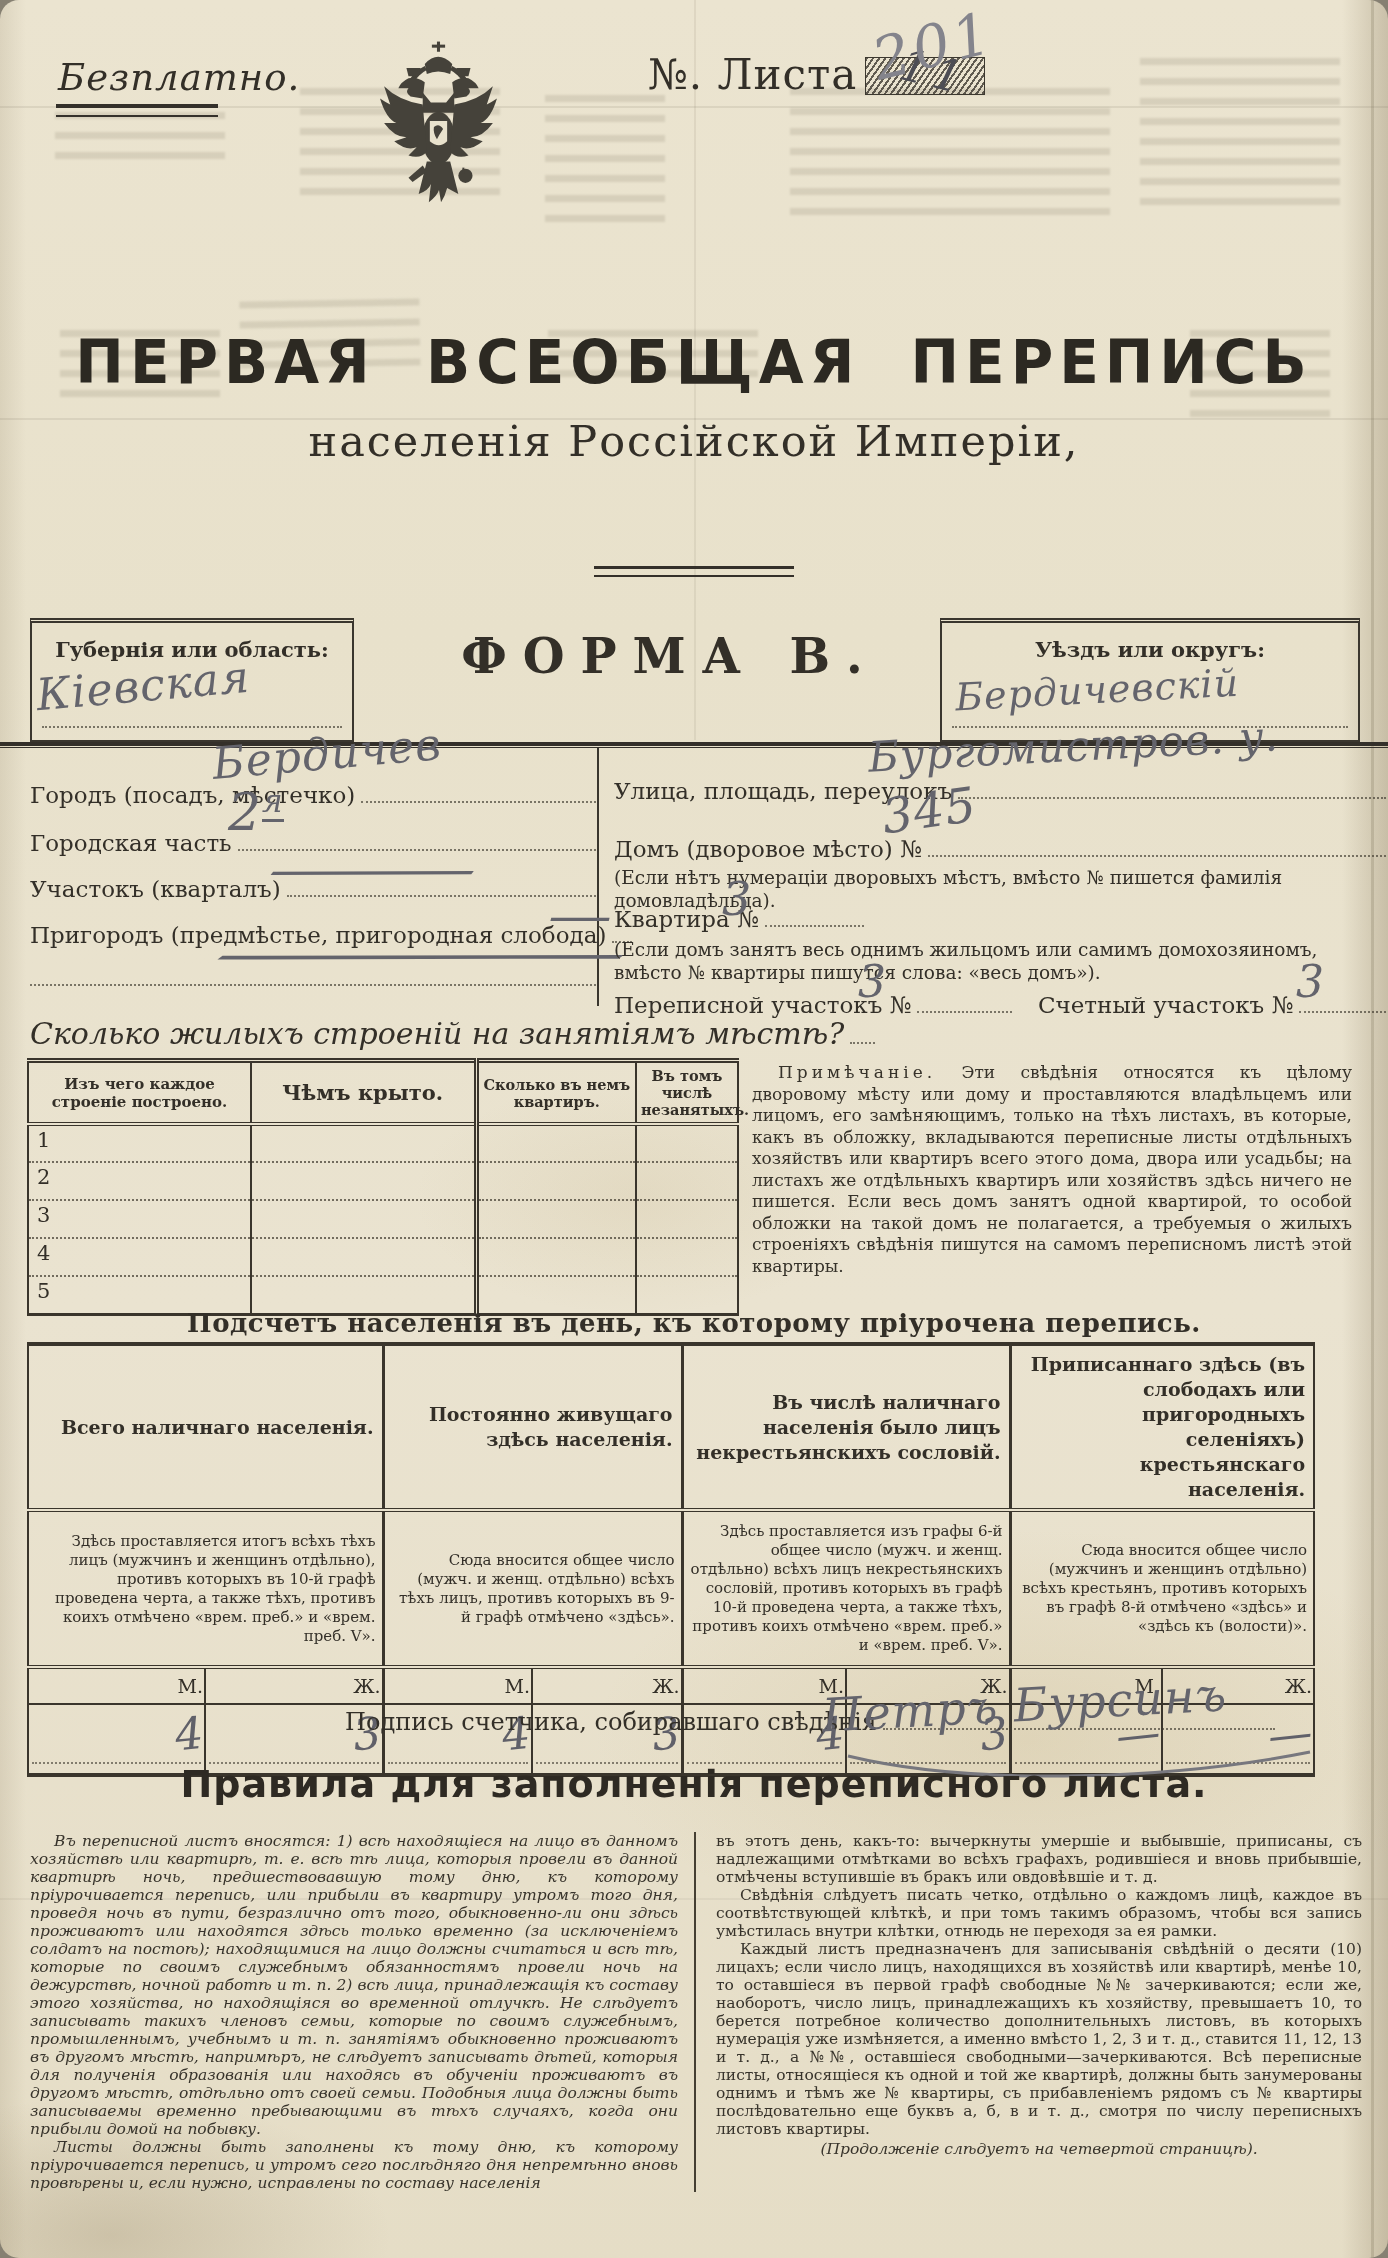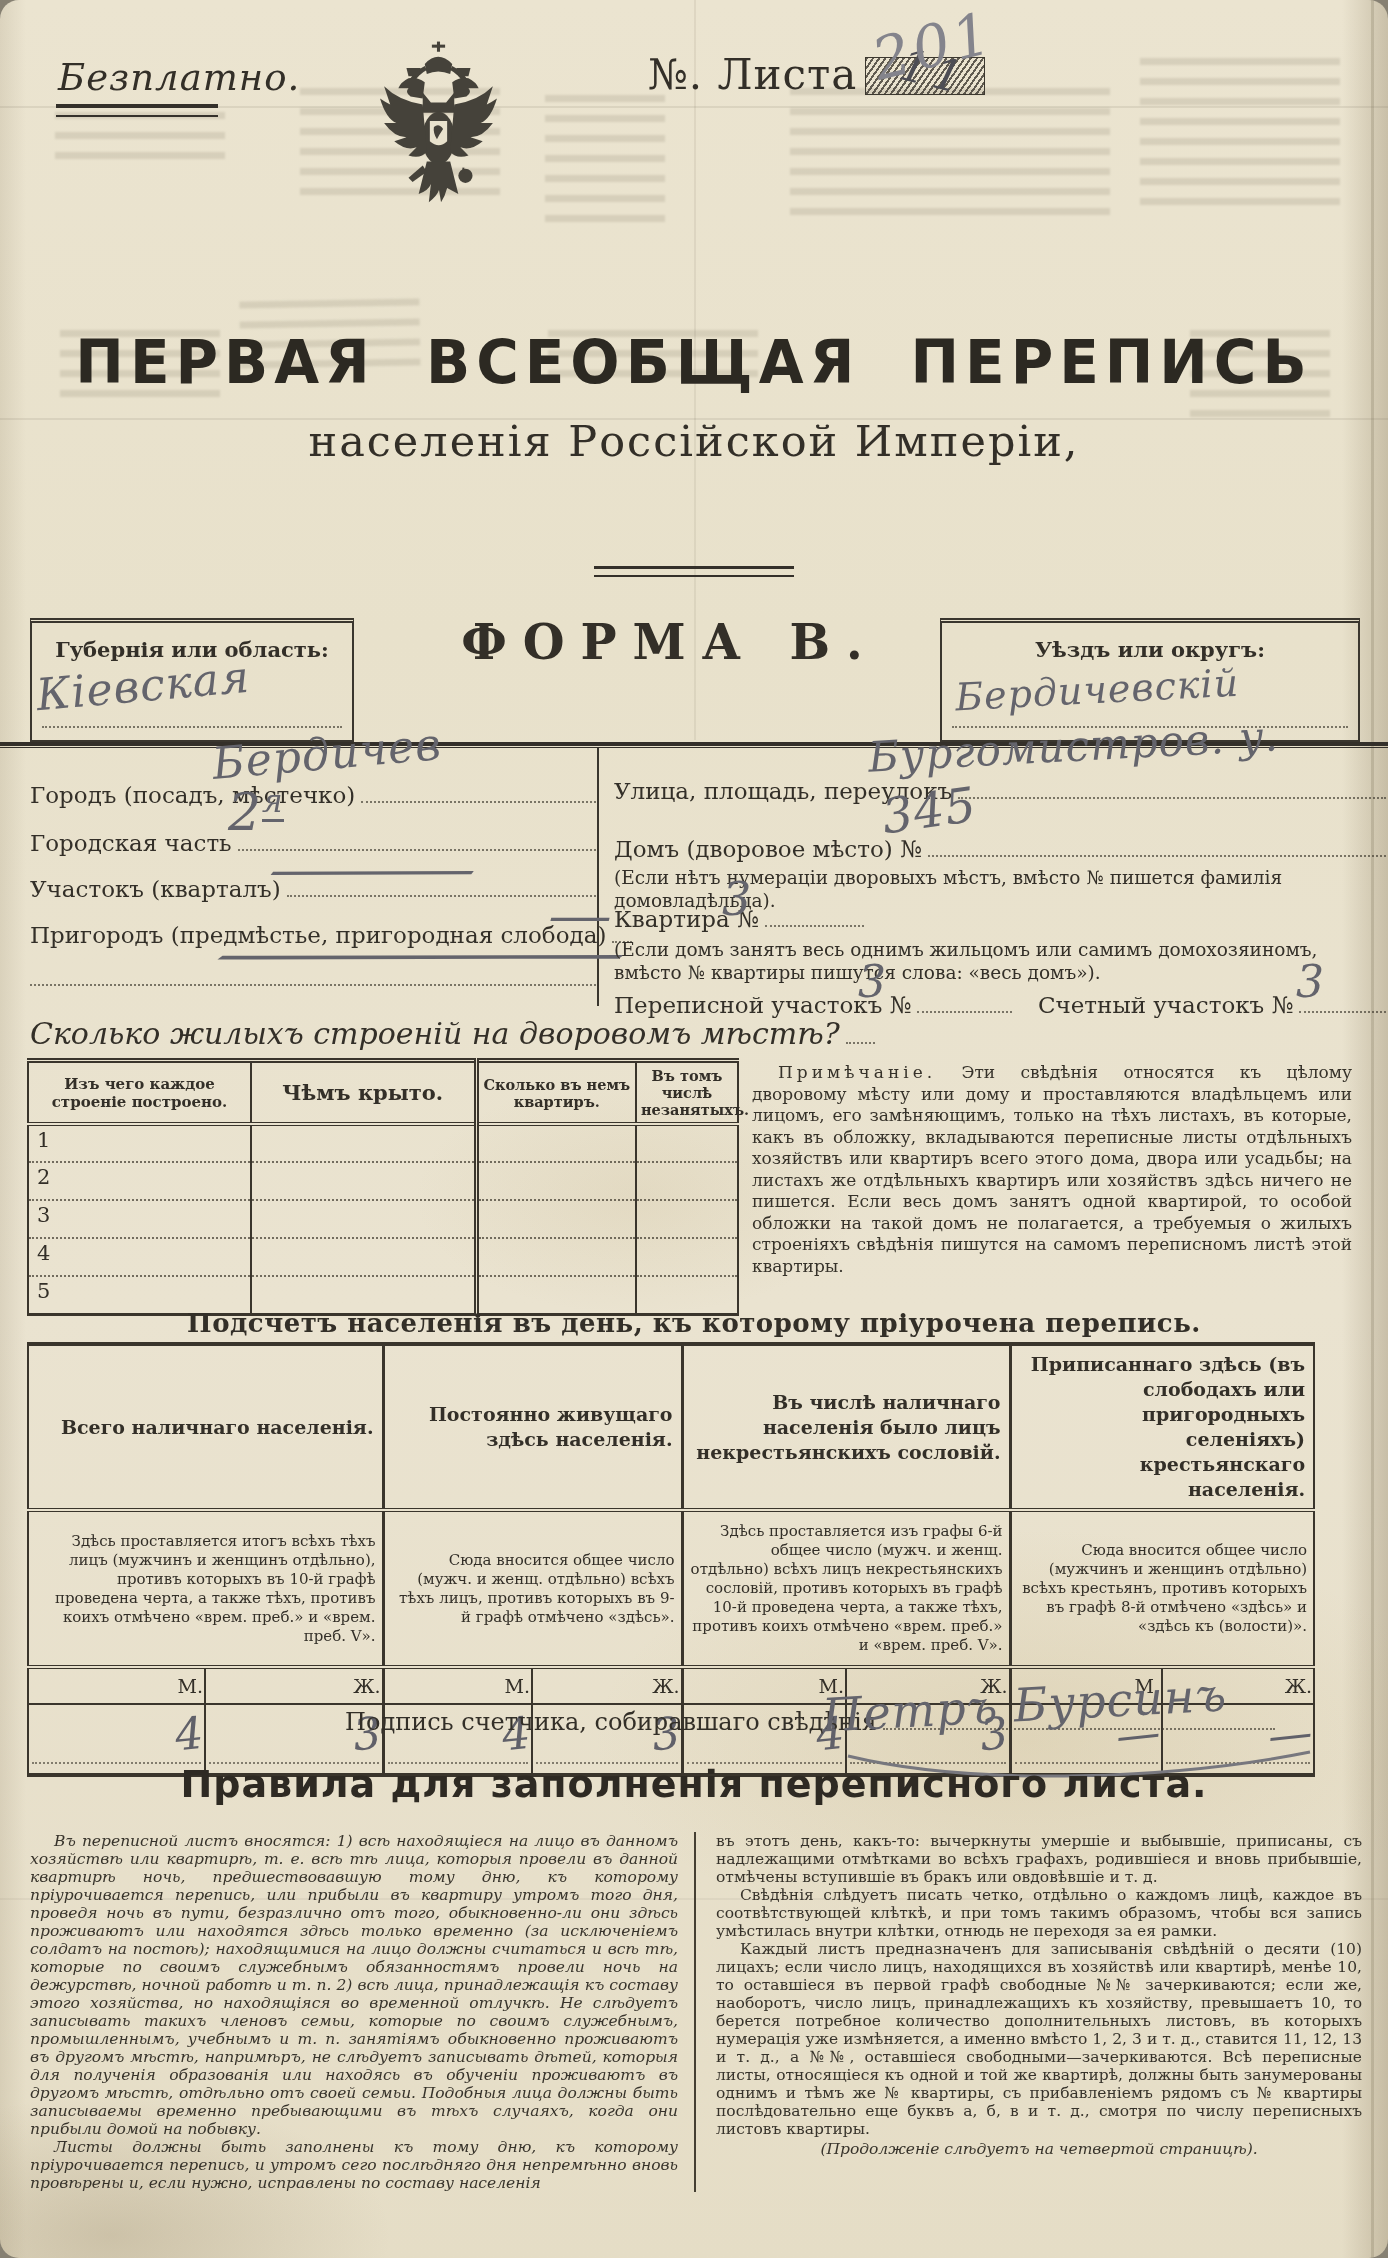--- a/index.html
+++ b/index.html
@@ -32,21 +32,21 @@
   .title{left:0;width:100%;text-align:center;font-family:"DejaVu Sans",sans-serif;font-weight:bold;
     font-size:58px;letter-spacing:6px;word-spacing:24px;color:#2c2922;transform:scaleY(1.05);}
   .subtitle{left:0;width:100%;text-align:center;font-size:43px;color:#332f28;letter-spacing:2px;}
   .basis{left:0;width:100%;text-align:center;font-size:26px;letter-spacing:1px;}
   .basis-line{height:6px;border-top:3px solid #34302a;border-bottom:2px solid #34302a;}
   
   .hbox{border:2px solid #3a362e;border-top:5px double #3a362e;box-sizing:border-box;}
   .hbox-label{text-align:center;font-weight:bold;font-size:21px;margin-top:14px;}
   .hbox-dots{position:absolute;left:10px;right:10px;bottom:12px;border-bottom:2px dotted rgba(62,57,46,.65);}
   .ftitle1{font-size:38px;letter-spacing:5px;white-space:nowrap;}
-  .ftitle2{font-size:48px;font-weight:bold;letter-spacing:16px;margin-top:14px;white-space:nowrap;}
+  .ftitle2{font-size:48px;font-weight:bold;letter-spacing:16px;margin-top:28px;white-space:nowrap;}
   .rule-thick{left:0;width:1388px;height:6px;border-top:4px solid #34302a;border-bottom:1px solid #34302a;box-sizing:border-box;}
   
   .arow{display:flex;align-items:baseline;white-space:nowrap;}
   .flabel{font-size:23px;}
   .fnote{font-size:18.5px;line-height:23px;}
   .dots{flex:1;border-bottom:2px dotted rgba(62,57,46,.65);height:1em;margin-left:6px;min-width:20px;}
   .dots-fix{display:inline-block;border-bottom:2px dotted rgba(62,57,46,.65);height:1em;margin-left:6px;}
   .vdiv{position:absolute;width:2px;background:#3a362e;}
   .hw{position:absolute;font-style:italic;color:#64646c;white-space:nowrap;letter-spacing:1px;}
   .hw-sup{font-size:60%;vertical-align:super;border-bottom:3px solid #64646c;}
@@ -218,21 +218,21 @@
   <div class="abs arow" style="left:614px;top:992px;width:772px">
     <span class="flabel">Переписной участокъ №</span>
       <span class="dots-fix" style="width:120px"></span>
     <span class="flabel" style="margin-left:26px">Счетный участокъ №</span>
       <span class="dots-fix" style="width:110px"></span>
   </div>
   <span class="hw" style="left:858px;top:956px;font-size:44px">3</span>
   <span class="hw" style="left:1296px;top:956px;font-size:44px">3</span>
 
   <div class="abs bq" style="left:30px;top:1012px;width:845px">
-    <span>Сколько жилыхъ строеній на дворовомъ мѣстѣ?</span>
+    <span>Сколько жилыхъ строеній на занятіямъ мѣстѣ?</span>
       <span class="dots"></span>
   </div>
 
   <table class="abs btable" style="left:27px;top:1058px;width:710px">
     <colgroup>
         <col style="width:223px">
         <col style="width:225px">
         <col style="width:160px">
         <col style="width:102px">
       </colgroup>

